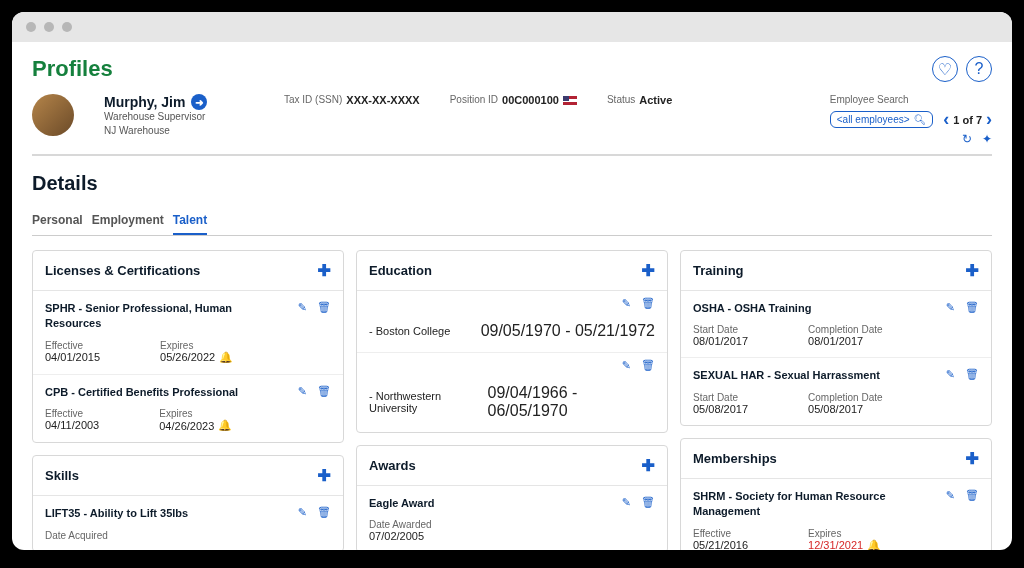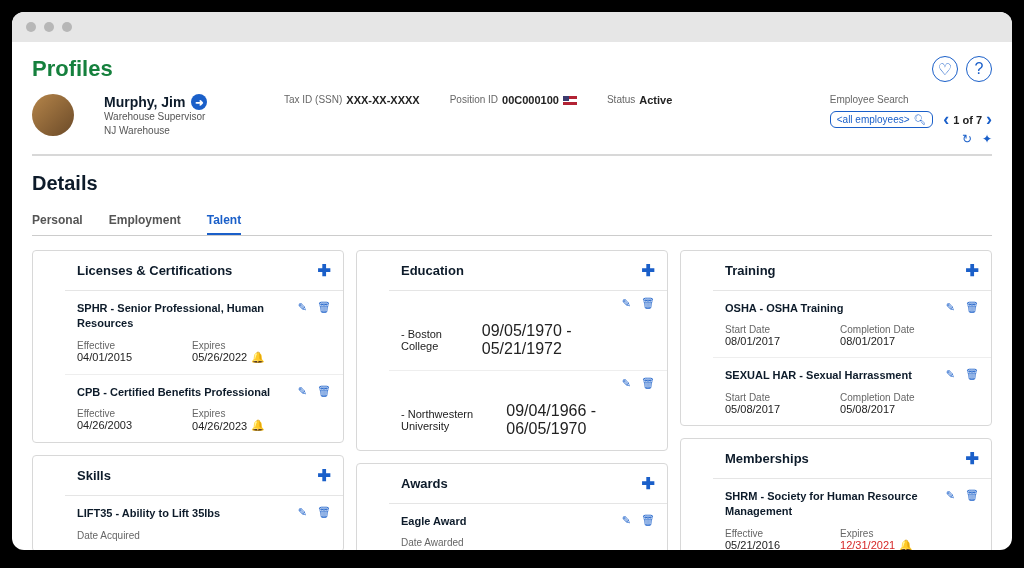--- a/index.html
+++ b/index.html
@@ -24,26 +24,26 @@
 .flag { width: 14px; height: 9px; background: linear-gradient(#b22234 33%, #fff 33% 66%, #b22234 66%); position: relative; display: inline-block; }
 .flag::before { content:""; position:absolute; left:0; top:0; width:6px; height:5px; background:#3c3b6e; }
 .search-area { margin-left: auto; display: flex; flex-direction: column; align-items: center; gap: 4px; }
 .search-label { font-size: 10px; color: #666; align-self: flex-start; }
 .search-row { display: flex; align-items: center; gap: 10px; }
 .search-box { border: 1.5px solid #1a5fc9; color: #1a5fc9; border-radius: 6px; font-size: 10px; padding: 2px 6px; display: flex; align-items: center; gap: 4px; cursor: pointer; }
 .pager { display: flex; align-items: center; gap: 4px; font-size: 11px; font-weight: 600; color: #222; }
 .pager .chev { color: #1a5fc9; font-size: 18px; cursor: pointer; user-select: none; }
 .small-icons { display: flex; gap: 10px; color: #1a5fc9; font-size: 12px; justify-content: flex-end; width: 100%; margin-top: -2px;}
 .details-title { font-size: 20px; font-weight: 700; color: #0d1b2a; margin: 16px 0 12px; }
-.tabs { display: flex; gap: 26px; border-bottom: 1px solid #ccc; }
+.tabs { display: flex; gap: 9px; border-bottom: 1px solid #ccc; }
 .tab { font-size: 12px; font-weight: 700; color: #555; padding: 6px 0; cursor: pointer; }
 .tab.active { color: #1a5fc9; border-bottom: 2.5px solid #1a5fc9; }
 .grid { display: grid; grid-template-columns: 1fr 1fr 1fr; gap: 12px; margin-top: 14px; height: 300px; overflow: hidden; }
 .col { display: flex; flex-direction: column; gap: 12px; }
-.card { border: 1px solid #d8d8d8; border-radius: 4px; background: #fff; padding-left: 32px; }
+.card { border: 1px solid #d8d8d8; border-radius: 4px; background: #fff; }
 .card-header { display: flex; justify-content: space-between; align-items: center; padding: 10px 12px; border-bottom: 1px solid #e5e5e5; }
 .card-title { font-size: 13px; font-weight: 700; color: #0d1b2a; }
 .plus-icon { color: #1a5fc9; font-weight: 700; cursor: pointer; }
 .entry { padding: 10px 12px; border-bottom: 1px solid #eee; }
 .entry:last-child { border-bottom: none; }
 .entry-head { display: flex; justify-content: space-between; align-items: flex-start; gap: 8px; }
 .entry-title { font-size: 11px; font-weight: 700; color: #0d1b2a; line-height: 1.4; }
 .actions { display: flex; gap: 10px; color: #1a5fc9; font-size: 11px; flex-shrink: 0; }
 .actions span { cursor: pointer; }
 .field-row { display: flex; gap: 60px; margin-top: 8px; }
@@ -170,21 +170,21 @@
             <div class="entry-head">
               <div class="entry-title">CPB - Certified Benefits Professional</div>
               <div class="actions">
                   <span>✎</span>
                   <span>🗑</span>
                 </div>
             </div>
             <div class="field-row">
               <div class="f">
                   <div class="f-label">Effective</div>
-                  <div class="f-value">04/26/2003</div>
+                  <div class="f-value">04/11/2003</div>
                 </div>
               <div class="f">
                   <div class="f-label">Expires</div>
                   <div class="f-value">
                     <span>04/26/2023</span>
                     <span class="bell">🔔</span>
                   </div>
                 </div>
             </div>
           </div>

